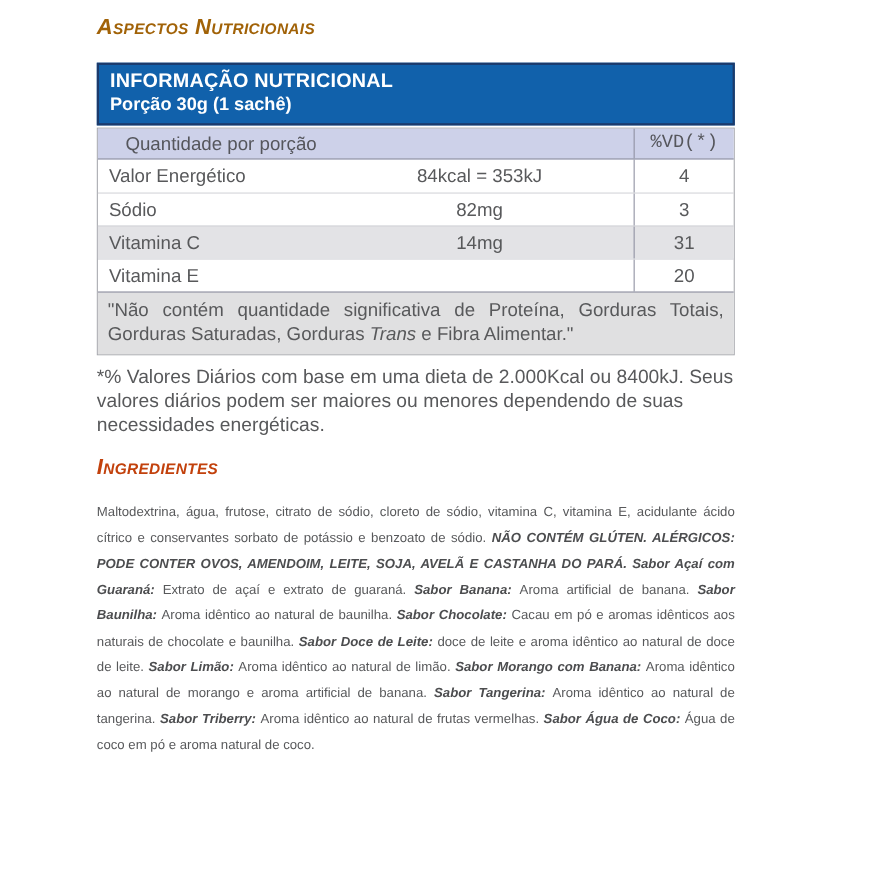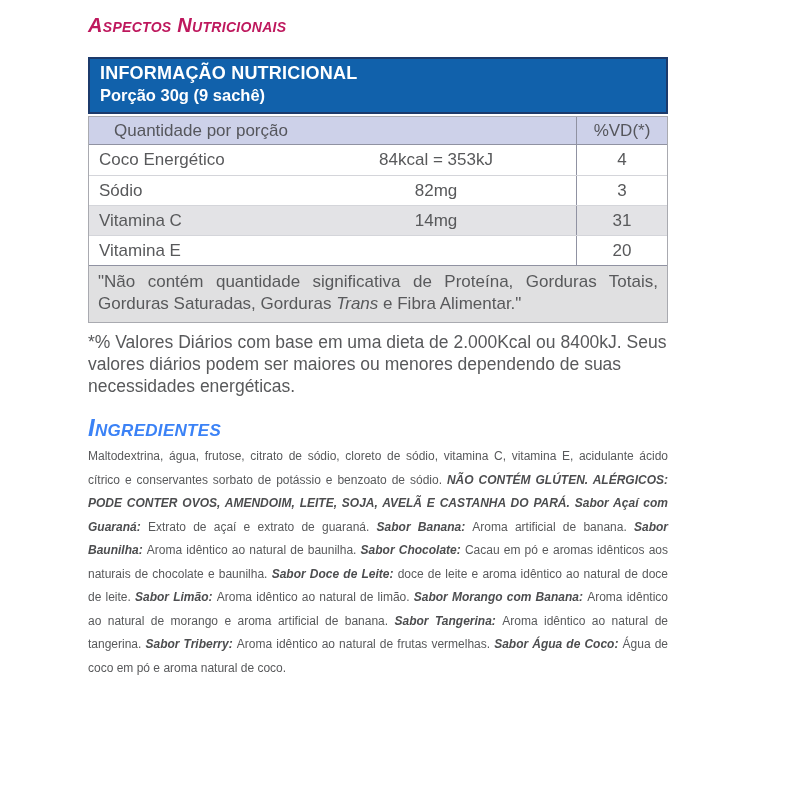--- a/index.html
+++ b/index.html
@@ -19,42 +19,42 @@
     width: 800px; height: 800px; background: #ffffff;
     font-family: "Liberation Sans", sans-serif;
     color: var(--text);
     position: relative;
     overflow: hidden;
   }
   .content { position: absolute; left: 88px; top: 14px; width: 580px; }
 
   .section-title {
     font-style: italic; font-weight: bold; font-variant: small-caps;
-    font-size: 20px; letter-spacing: .3px; color: #be185d;
+    font-size: 20px; letter-spacing: .3px; color: #a16207;
     margin: 0 0 10px 0;
   }
 
   .blue-header {
     background: var(--header-blue);
     border: 2px solid var(--header-border);
     color: #fff; padding: 2px 10px 6px; margin-bottom: 2px; margin-top: 20px;
   }
   .bh-title { font-size: 18px; font-weight: bold; line-height: 24px; letter-spacing: .2px; }
   .bh-portion { font-size: 16.5px; font-weight: bold; line-height: 21px; }
 
   .table-body { border: 1px solid var(--table-border); }
 
   .head-row {
     display: flex; align-items: stretch; height: 28px;
     background: var(--head-row-bg);
     border-bottom: 1px solid var(--divider);
     font-size: 17px; color: #55565c;
   }
   .head-q { flex: 1; display: flex; align-items: center; padding-left: 25px; }
-  .head-dv { width: 91px; display: flex; align-items: center; justify-content: center; border-left: 1px solid var(--divider); }
+  .head-dv { width: 91px; display: flex; align-items: center; justify-content: center; border-left: 1px solid var(--divider); font-family: Liberation Mono, monospace; }
 
   .nrow { display: flex; align-items: stretch; height: 30px; font-size: 17px; }
   .nrow + .nrow { border-top: 1px solid #d4d5da; }
   .nrow.alt { background: var(--row-alt-bg); }
   .nrow > div { display: flex; align-items: center; }
   .c-label { flex: 1; padding-left: 10px; }
   .c-amount { width: 280px; justify-content: center; }
   .c-dv { width: 91px; justify-content: center; border-left: 1px solid var(--divider); }
 
   .tfootnote {
@@ -62,52 +62,52 @@
     background: var(--footnote-bg);
     padding: 5px 9px 7px;
     font-size: 17px; line-height: 22px;
     text-align: justify;
   }
 
   .dv-note { margin: 8px 0 0; font-size: 17.5px; line-height: 22px; }
 
   .ingredients-title {
     font-style: italic; font-weight: bold; font-variant: small-caps;
-    font-size: 24px; letter-spacing: .3px; color: #3b82f6;
-    margin: 17px 0 3px 0;
+    font-size: 20px; letter-spacing: .3px; color: #c2410c;
+    margin: 17px 0 17px 0;
   }
   .ingredients {
     margin: 0; font-size: 12px; line-height: 23.5px;
     text-align: justify;
   }
   .seg-bi { font-weight: bold; font-style: italic; color: var(--text-strong); }
   .seg-i  { font-style: italic; margin-top: 20px; }
 </style>
 </head>
 <body>
 
 <div class="content">
 
   <h1 class="section-title">Aspectos Nutricionais</h1>
 
   <div>
     <div class="blue-header">
       <div class="bh-title">INFORMAÇÃO NUTRICIONAL</div>
-      <div class="bh-portion">Porção 30g (9 sachê)</div>
+      <div class="bh-portion">Porção 30g (1 sachê)</div>
     </div>
 
     <div class="table-body">
       <div class="head-row">
         <div class="head-q">Quantidade por porção</div>
         <div class="head-dv">%VD(*)</div>
       </div>
 
       <div>
           <div class="nrow">
-            <div class="c-label">Coco Energético</div>
+            <div class="c-label">Valor Energético</div>
             <div class="c-amount">84kcal = 353kJ</div>
             <div class="c-dv">4</div>
           </div>
           <div class="nrow">
             <div class="c-label">Sódio</div>
             <div class="c-amount">82mg</div>
             <div class="c-dv">3</div>
           </div>
           <div class="nrow alt">
             <div class="c-label">Vitamina C</div>

